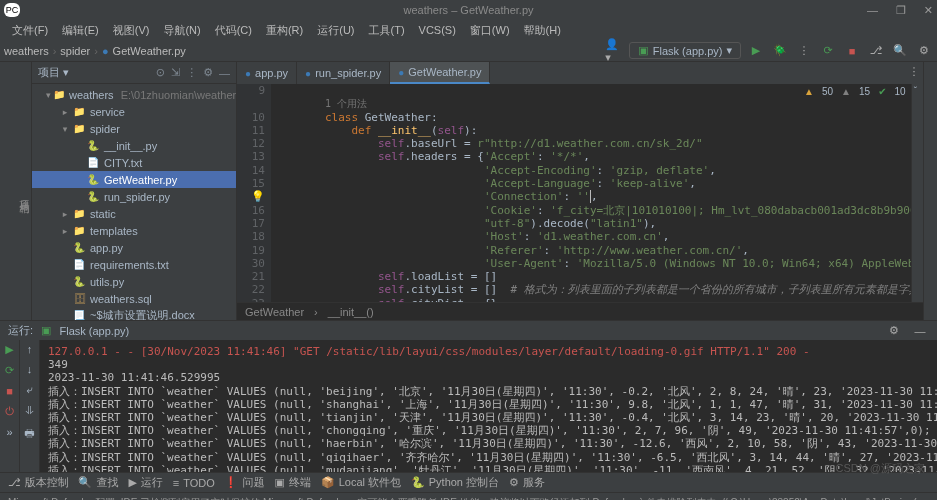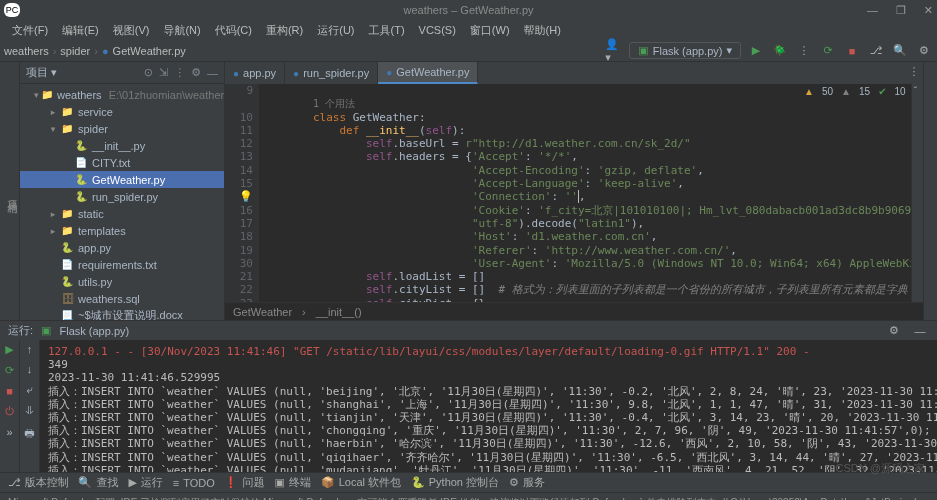--- a/index.html
+++ b/index.html
@@ -61,20 +61,21 @@
   .nav-right { margin-left: auto; display: flex; align-items: center; gap: 6px; }
   .run-config { border: 1px solid #555; border-radius: 3px; padding: 1px 8px; display: flex; align-items: center; gap: 4px; font-size:11px;}
   .icon-btn { width: 18px; height: 18px; display: inline-flex; align-items: center; justify-content: center; color: #aaa; }
   .icon-play { color: #499c54; }
   .icon-bug { color: #499c54; }
   .icon-stop { color: #c75450; }
   
   .main-area {
     display: flex;
     height: 258px;
+    padding-left: 12px;
   }
   .left-gutter { width: 20px; background: var(--bg-darker); border-right: 1px solid #323232; writing-mode: vertical-rl; text-align:center; font-size:10px; color:#888; padding-top:4px;}
   
   .project-panel {
     width: 205px; background: var(--bg-panel);
     display: flex; flex-direction: column;
     border-right: 1px solid #323232;
   }
   .project-header {
     height: 22px; display: flex; align-items: center;

